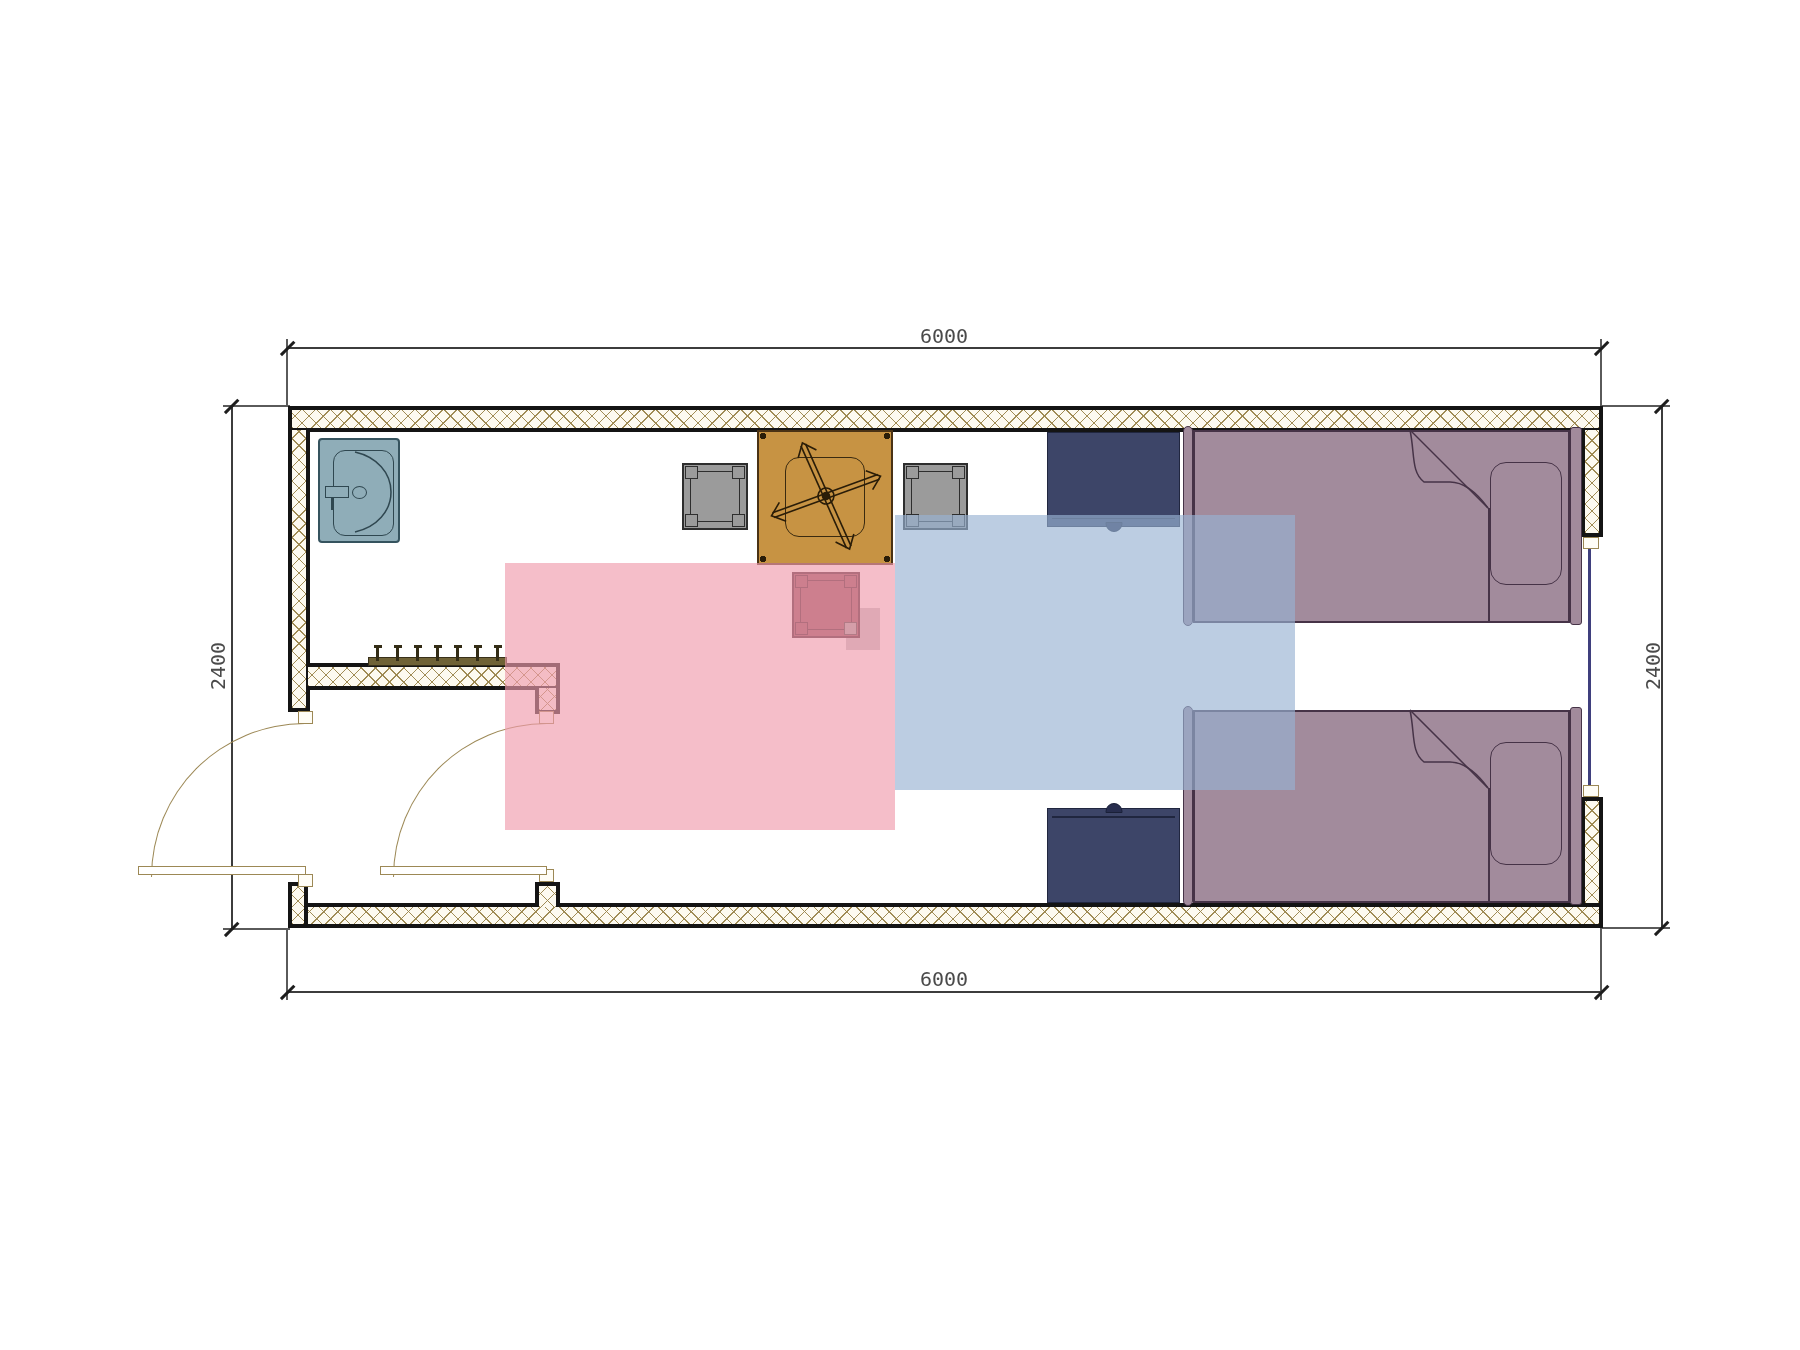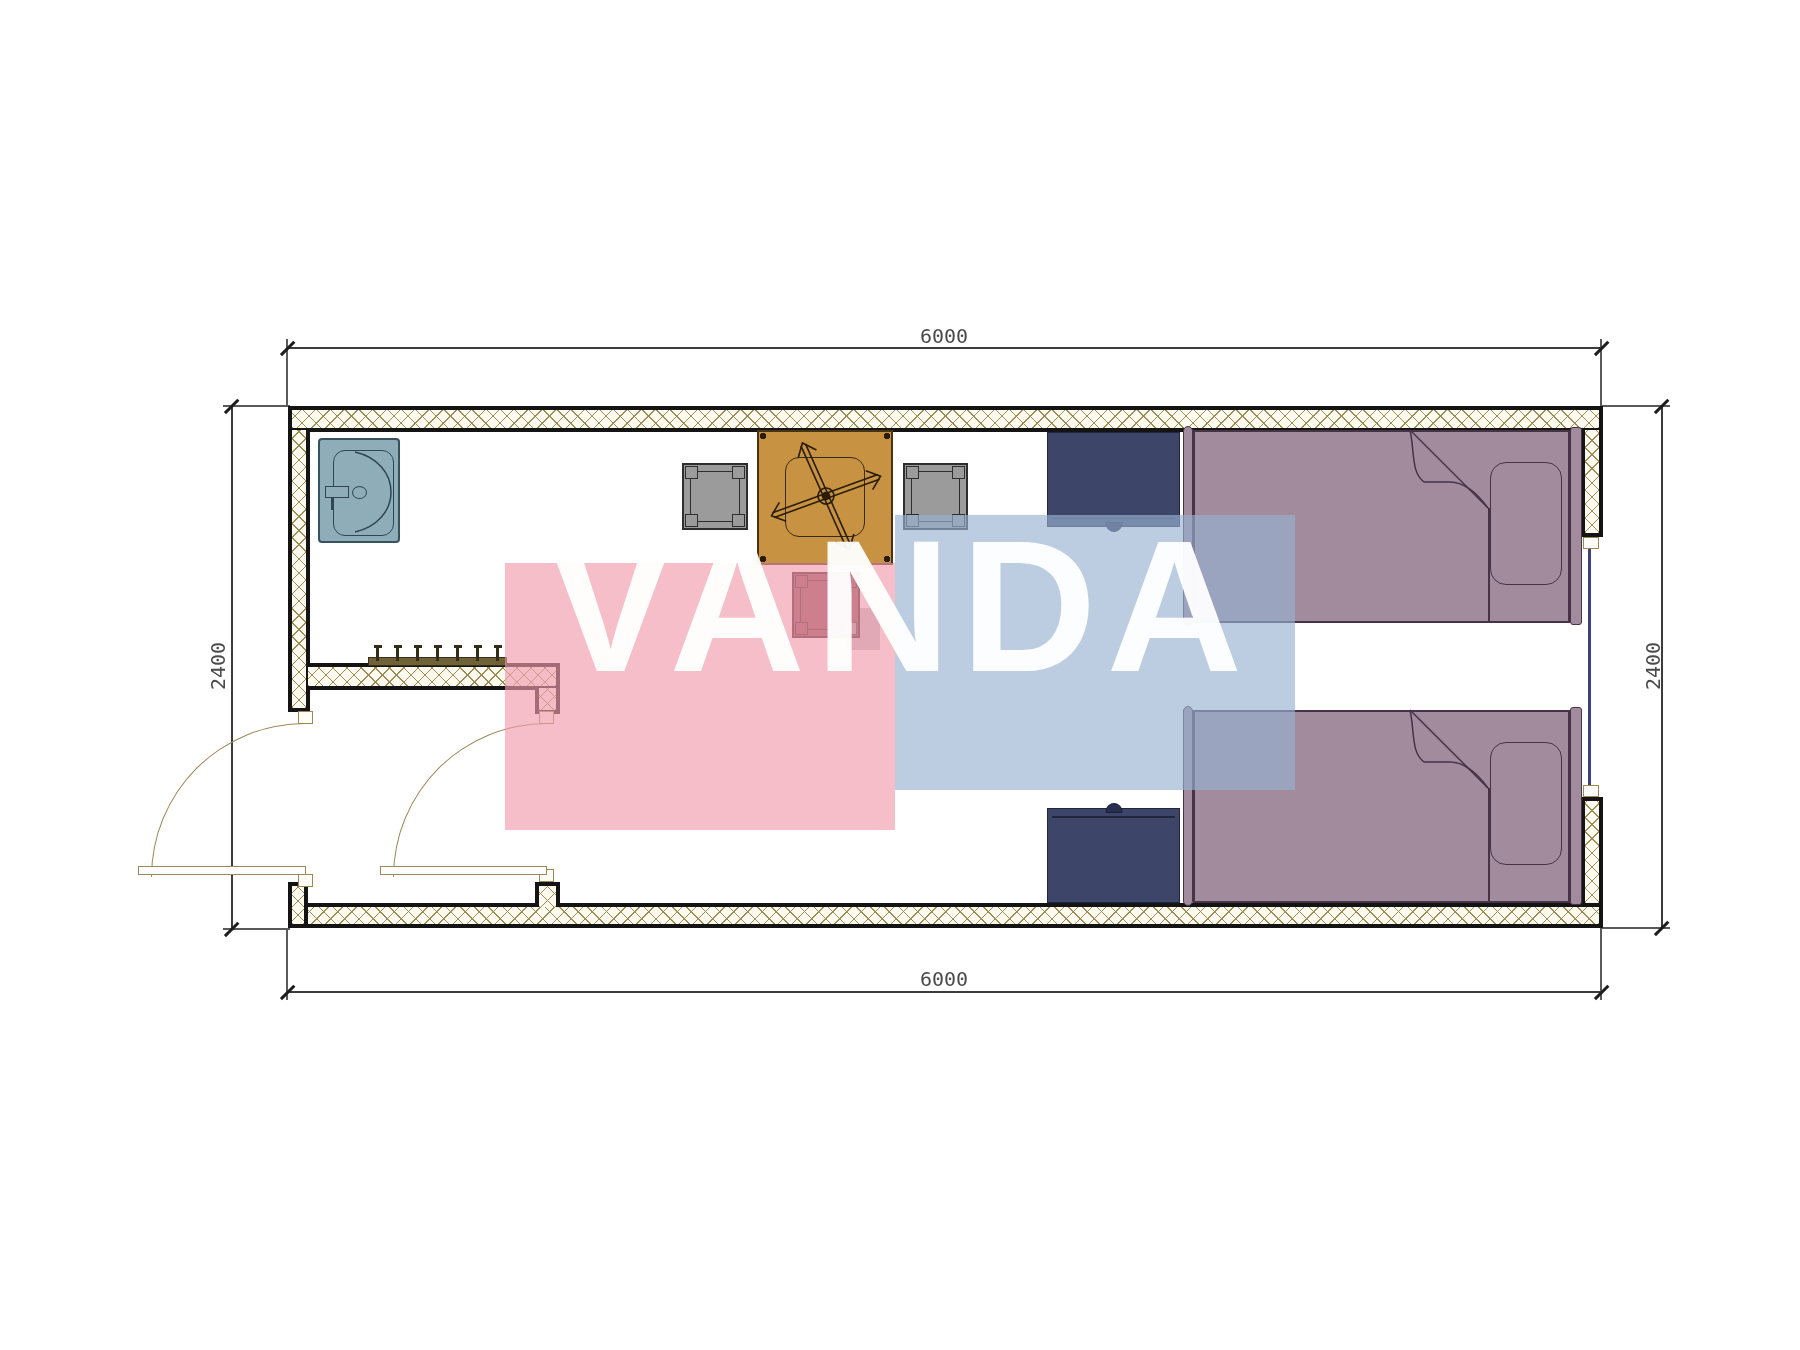--- a/index.html
+++ b/index.html
@@ -177,16 +177,14 @@
   <div class="bedpart" style="left:1570px;top:707px;width:12px;height:198px;border-radius:3px;border-width:1.5px;"></div>
   <div class="bedpart" style="left:1490px;top:742px;width:72px;height:123px;border-radius:16px;border-width:1.5px;"></div>
   <div class="abs" style="left:1488px;top:788px;width:2px;height:114px;background:#463347;"></div>
   <svg class="abs" style="left:1400px;top:706px;" width="100" height="90" viewBox="0 0 100 90">
     <path d="M 10,4 L 88,82" fill="none" stroke="#463347" stroke-width="1.5"></path>
     <path d="M 10,4 C 15,28 11,46 24,56 L 50,56 C 65,56 77,67 88,82" fill="none" stroke="#463347" stroke-width="1.5"></path>
   </svg>
 
   <div class="wm" style="left:505px;top:563px;width:390px;height:267px;background:rgba(240,155,172,0.65);z-index:40;"></div>
   <div class="wm" style="left:895px;top:515px;width:400px;height:275px;background:rgba(152,178,211,0.65);z-index:41;"></div>
-  <div class="wm" style="left:520px;top:513px;width:760px;z-index:45;font-size:188px;font-weight:700;line-height:186px;
-              letter-spacing:10px;text-align:center;color:rgba(255,255,255,0.95);">VANDA</div>
 
 </div>
 
 </body></html>

